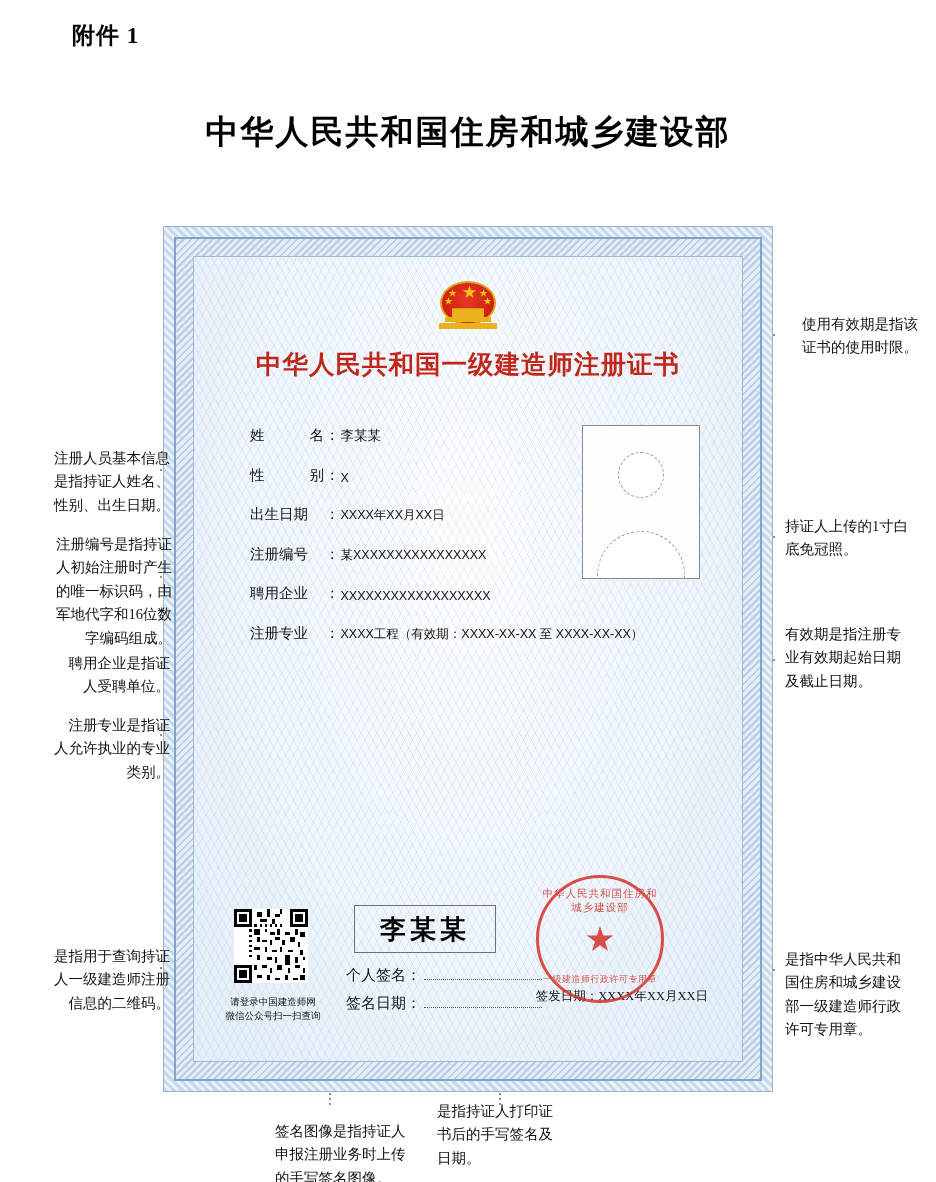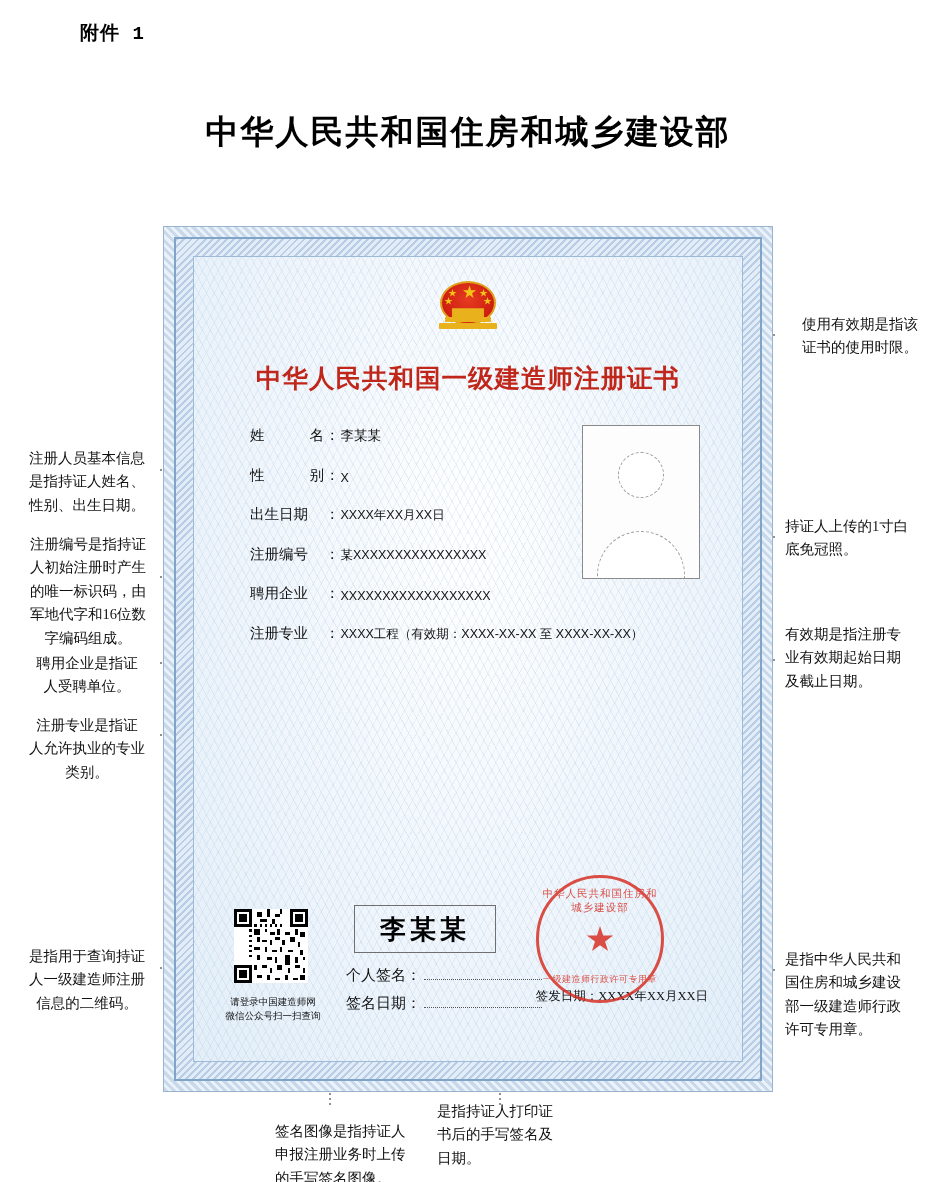--- a/index.html
+++ b/index.html
@@ -12,24 +12,24 @@
     height: 1182px;
     position: relative;
     font-family: "Liberation Sans", sans-serif;
     color: #000;
     overflow: hidden;
   }
 
   
   .attachment-label {
     position: absolute;
-    left: 80px;
+    left: 72px;
     top: 20px;
-    font-family: Liberation Mono, monospace;
-    font-size: 19px;
+    font-family: Liberation Serif, serif;
+    font-size: 23px;
     font-weight: 700;
     letter-spacing: 1px;
   }
   .doc-title {
     position: absolute;
     top: 110px;
     left: 0;
     width: 936px;
     text-align: center;
     font-family: "Liberation Serif", serif;
@@ -142,21 +142,21 @@
     line-height: 1.7;
     text-align: left;
     color: #111;
   }
   .validity div:nth-child(2) { text-align: right; }
 
   
   .cert-title {
     position: absolute;
     left: 0; right: 0;
-    top: 104px;
+    top: 90px;
     text-align: center;
     font-family: "Liberation Serif", serif;
     font-size: 25.5px;
     font-weight: 700;
     color: #c0271a;
     letter-spacing: 1px;
   }
 
   
   .fields {
@@ -344,21 +344,21 @@
   }
 
   
   .anno {
     position: absolute;
     font-family: "Liberation Serif", serif;
     font-size: 14.5px;
     line-height: 1.62;
     color: #111;
   }
-  .anno.left  { text-align: center; }
+  .anno.left  { text-align: right; margin-left: 8px; }
   .anno.right { text-align: left; }
   svg.leaders {
     position: absolute;
     left: 0; top: 0;
     width: 936px; height: 1182px;
     pointer-events: none;
   }
 </style>
 </head>
 <body>

